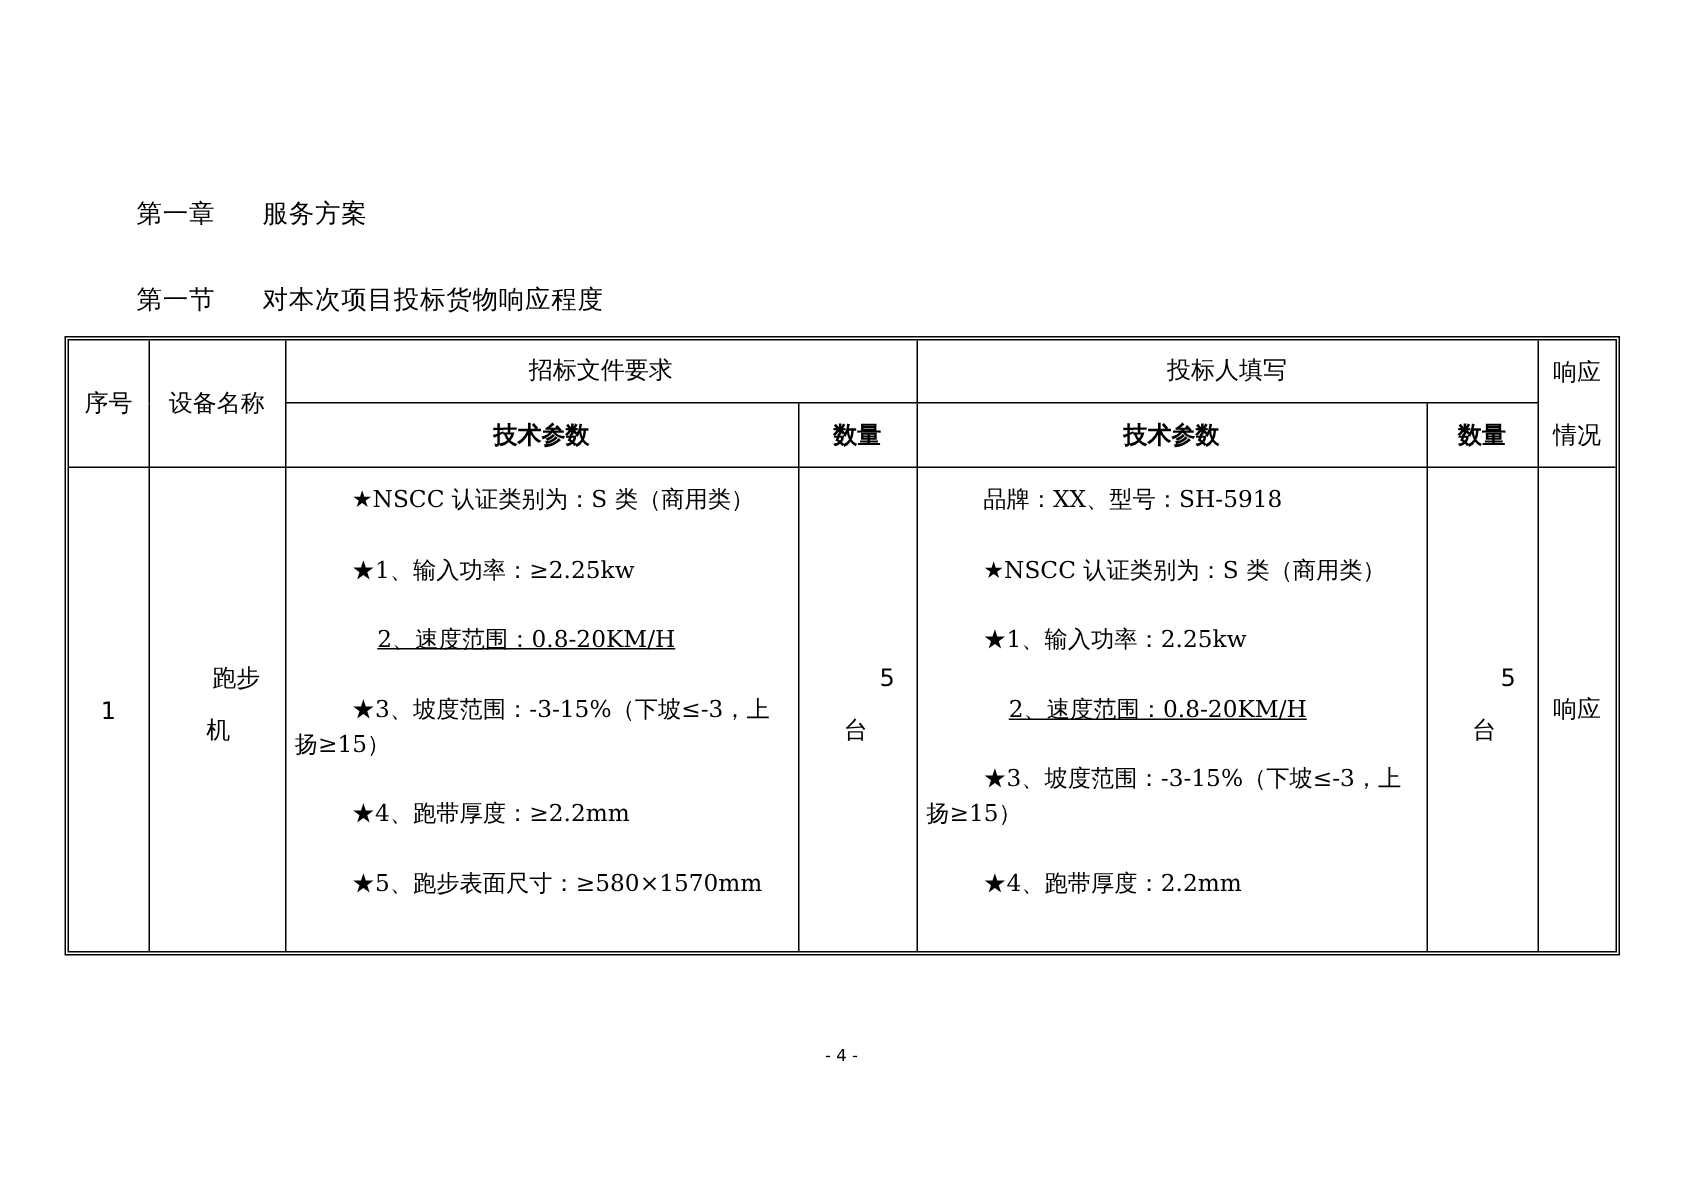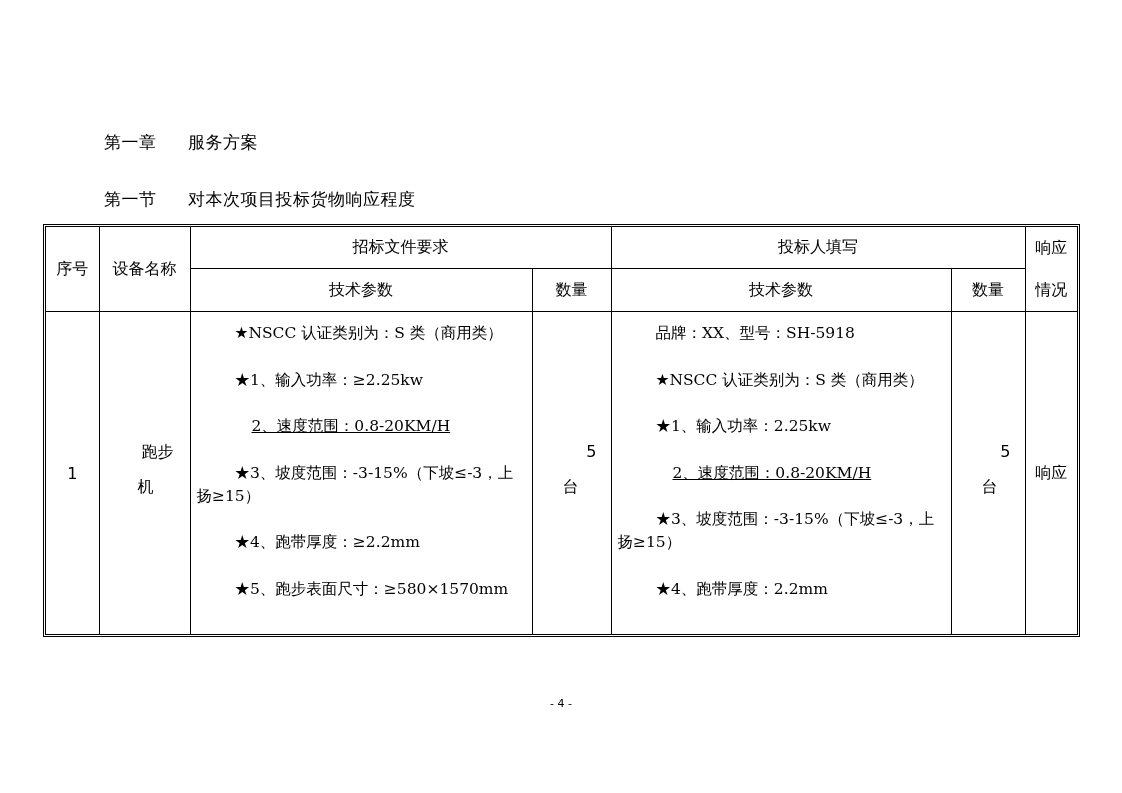--- a/index.html
+++ b/index.html
@@ -2,21 +2,21 @@
 <html><head>
 <meta charset="utf-8">
 <style>
   html, body { margin: 0; padding: 0; background: #ffffff; }
   body {
     width: 1122px; height: 793px; position: relative; overflow: hidden;
     font-family: "DejaVu Serif", "Liberation Serif", serif;
     color: #000;
   }
   .heading {
-    position: absolute; left: 104px; font-size: 17px; letter-spacing: 0.5px;
+    position: absolute; left: 91px; font-size: 17px; letter-spacing: 0.5px;
     font-family: "DejaVu Sans", "Liberation Sans", sans-serif;
   }
   .heading .num { display: inline-block; width: 84px; }
   #h1 { top: 131px; }
   #h2 { top: 188px; }
 
   .tbl-wrap {
     position: absolute; left: 43px; top: 224px; width: 1037px; height: 413px;
     border: 3px double #000; box-sizing: border-box;
   }
@@ -26,21 +26,21 @@
     font-family: "DejaVu Sans", "Liberation Sans", sans-serif;
     font-size: 16px;
   }
   td { border: 1px solid #000; padding: 0; text-align: center; vertical-align: middle; }
   tr:first-child td { border-top: none; }
   tr td:first-child { border-left: none; }
   tr td:last-child { border-right: none; }
   tr:last-child td { border-bottom: none; }
 
   .hdr1 { height: 41px; }
-  .hdr2 { height: 42px; }
+  .hdr2 { height: 42px; font-weight: bold; }
 
   .params { text-align: left; vertical-align: top; padding: 10px 6px 0 6px; font-family: "DejaVu Serif", "Liberation Serif", serif; font-size: 15.5px; }
   .params .line { line-height: 23px; margin-bottom: 23.5px; white-space: nowrap; }
   .params .ind { padding-left: 38px; }
   .params .ind2 { padding-left: 55px; text-decoration: underline; }
   .params .wrap-line { white-space: normal; padding-left: 0; text-indent: 38px; }
   .params .line:last-child { margin-bottom: 0; }
 
   .qty { position: relative; }
   .qty .n { position: absolute; right: 14px; top: 130px; }

